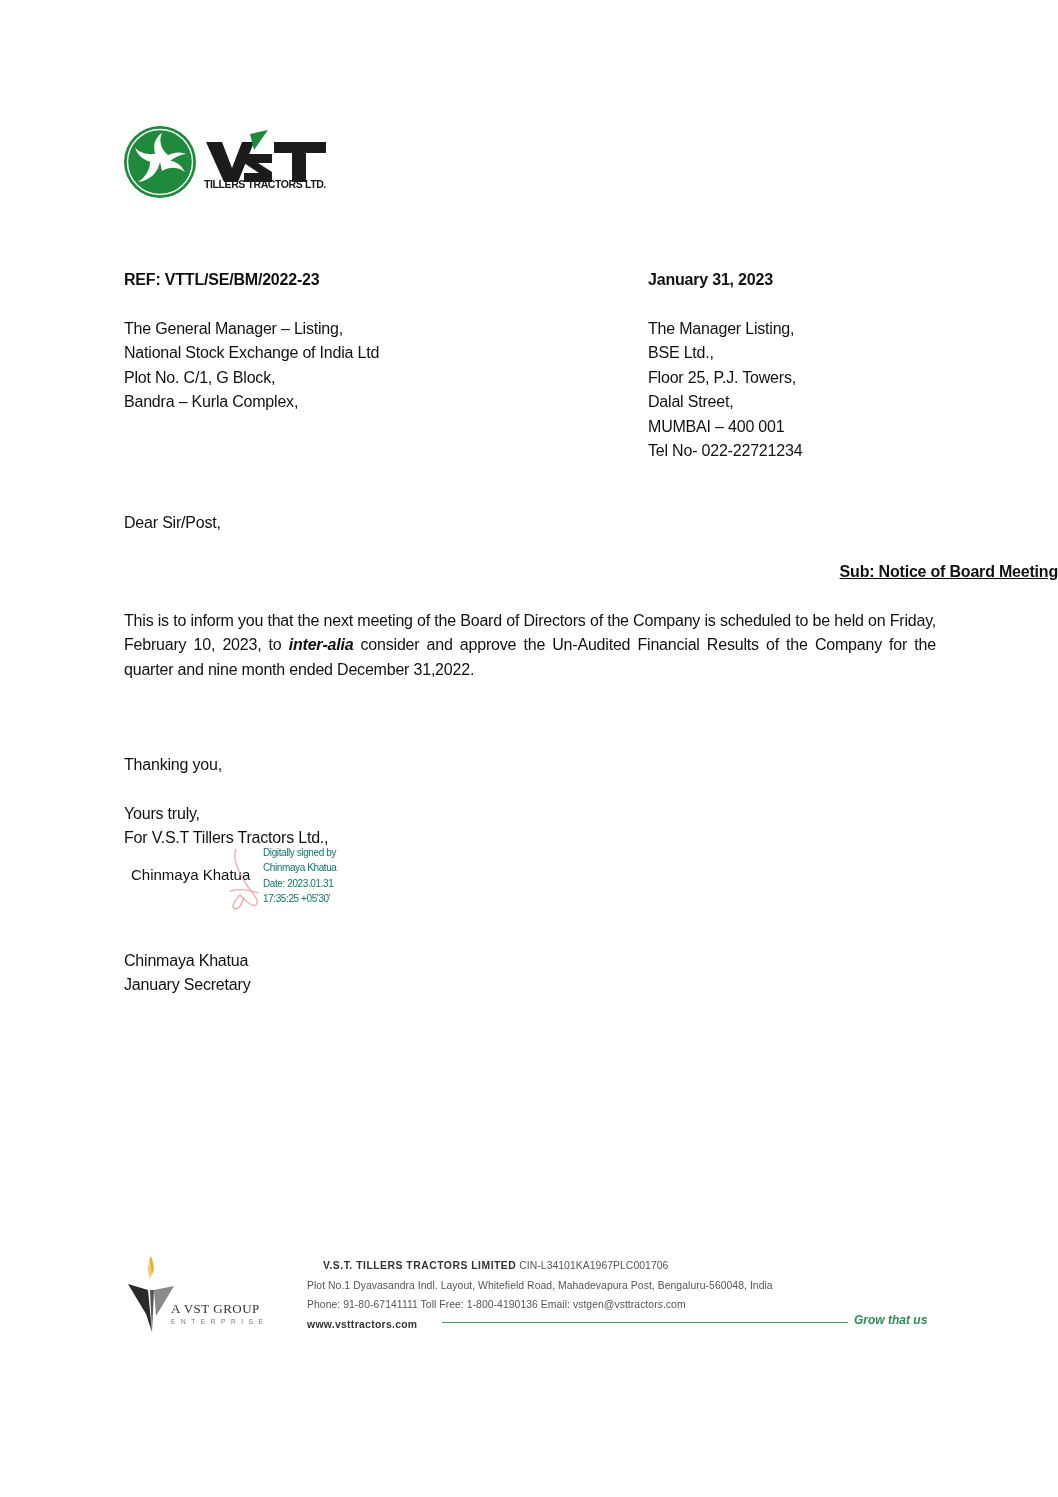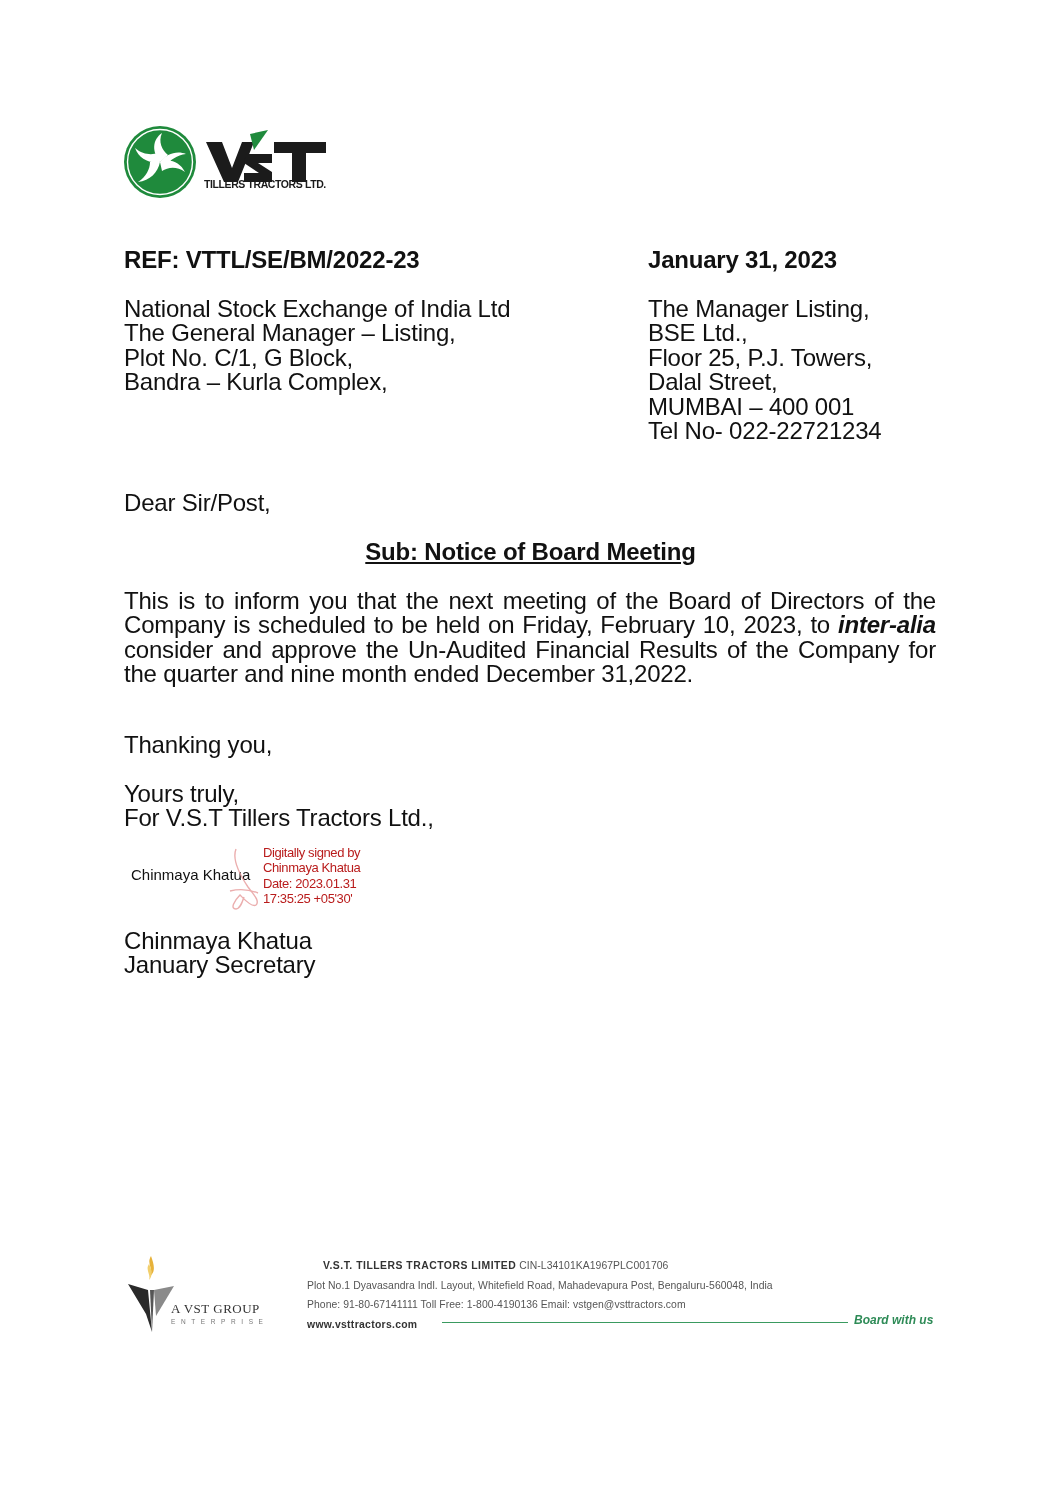--- a/index.html
+++ b/index.html
@@ -1,42 +1,42 @@
 <!DOCTYPE html>
 <html><head>
 <meta charset="utf-8">
 <style>
   html, body { margin: 0; padding: 0; background: #ffffff; }
   body { width: 1058px; height: 1497px; position: relative; overflow: hidden;
          font-family: "Liberation Sans", "DejaVu Sans", sans-serif; color: #111; }
   .abs { position: absolute; }
-  .txt { font-size: 24px; line-height: 24.4px; white-space: nowrap; letter-spacing: -0.2px; }
+  .txt { font-size: 16px; line-height: 24.4px; white-space: nowrap; letter-spacing: -0.2px; margin-top: 20px; }
   .bold { font-weight: bold; }
   .line { display: block; }
 
   
   #logo { left: 122px; top: 124px; width: 230px; height: 76px; }
   #logo-text { left: 204px; top: 178px; font-size: 10.5px; font-weight: bold; letter-spacing: -0.4px; color: #1a1a1a; }
 
   #ref { left: 124px; top: 248px; }
   #date { left: 648px; top: 248px; }
   #addr-left { left: 124px; top: 297px; }
   #addr-right { left: 648px; top: 297px; }
   #salutation { left: 124px; top: 491px; }
-  #subject { left: 0; width: 1058px; top: 540px; text-align: center; }
+  #subject { left: 0; width: 1058px; top: 540px; text-align: right; }
   #subject span { text-decoration: underline; font-weight: bold; padding-left: 3px; }
   #body-para { left: 124px; top: 589px; width: 812px; white-space: normal; text-align: justify; }
   #body-para .ia { font-weight: bold; font-style: italic; }
   #thanks { left: 124px; top: 733px; }
   #closing { left: 124px; top: 782px; }
 
   
   #sig-name-large { left: 131px; top: 866px; font-size: 15px; color: #111; }
   #sig-mark { left: 226px; top: 845px; width: 38px; height: 70px; }
-  #sig-details { left: 263px; top: 845px; font-size: 13px; line-height: 15.3px; letter-spacing: -0.4px; color: #b91c1c; }
+  #sig-details { left: 263px; top: 845px; font-size: 10px; line-height: 15.3px; letter-spacing: -0.4px; color: #0f766e; }
 
   #signatory { left: 124px; top: 929px; }
 
   
   #footer-logo { left: 124px; top: 1254px; width: 160px; height: 80px; }
   #footer-group { left: 171px; top: 1301px; font-family: "Liberation Serif", serif; font-size: 13px; letter-spacing: 0.5px; color: #333; }
   #footer-enterprise { left: 171px; top: 1318px; font-size: 6.5px; letter-spacing: 5.6px; color: #777; }
   .foot { font-size: 10.4px; line-height: 19.6px; color: #555; white-space: nowrap; letter-spacing: 0.05px; }
   #footer-info { left: 307px; top: 1256px; }
   #footer-company { font-weight: bold; color: #333; letter-spacing: 0.5px; margin-left: 16px; }
@@ -67,22 +67,22 @@
     </g>
     <path d="M128 10 L 146 6 L 132 26 Z" fill="#1f8a3c"></path>
   </svg>
 </div>
 <div id="logo-text" class="abs">TILLERS TRACTORS LTD.</div>
 
 <div id="ref" class="abs txt bold">REF: VTTL/SE/BM/2022-23</div>
 <div id="date" class="abs txt bold">January 31, 2023</div>
 
 <div id="addr-left" class="abs txt">
+  <span class="line">The General Manager – Listing,</span>
   <span class="line">National Stock Exchange of India Ltd</span>
-  <span class="line">The General Manager – Listing,</span>
   <span class="line">Plot No. C/1, G Block,</span>
   <span class="line">Bandra – Kurla Complex,</span>
 </div>
 <div id="addr-right" class="abs txt">
   <span class="line">The Manager Listing,</span>
   <span class="line">BSE Ltd.,</span>
   <span class="line">Floor 25, P.J. Towers,</span>
   <span class="line">Dalal Street,</span>
   <span class="line">MUMBAI – 400 001</span>
   <span class="line">Tel No- 022-22721234</span>
@@ -133,13 +133,13 @@
 <div id="footer-group" class="abs">A VST GROUP</div>
 <div id="footer-enterprise" class="abs">ENTERPRISE</div>
 
 <div id="footer-info" class="abs foot">
   <span class="line"><span id="footer-company">V.S.T. TILLERS TRACTORS LIMITED</span> <span>CIN-L34101KA1967PLC001706</span></span>
   <span class="line">Plot No.1 Dyavasandra Indl. Layout, Whitefield Road, Mahadevapura Post, Bengaluru-560048, India</span>
   <span class="line">Phone: 91-80-67141111  Toll Free: 1-800-4190136  Email: vstgen@vsttractors.com</span>
   <span class="line" id="footer-web">www.vsttractors.com</span>
 </div>
 <div id="footer-rule" class="abs"></div>
-<div id="footer-tagline" class="abs">Board with us</div>
+<div id="footer-tagline" class="abs">Grow that us</div>
 
 </body></html>

